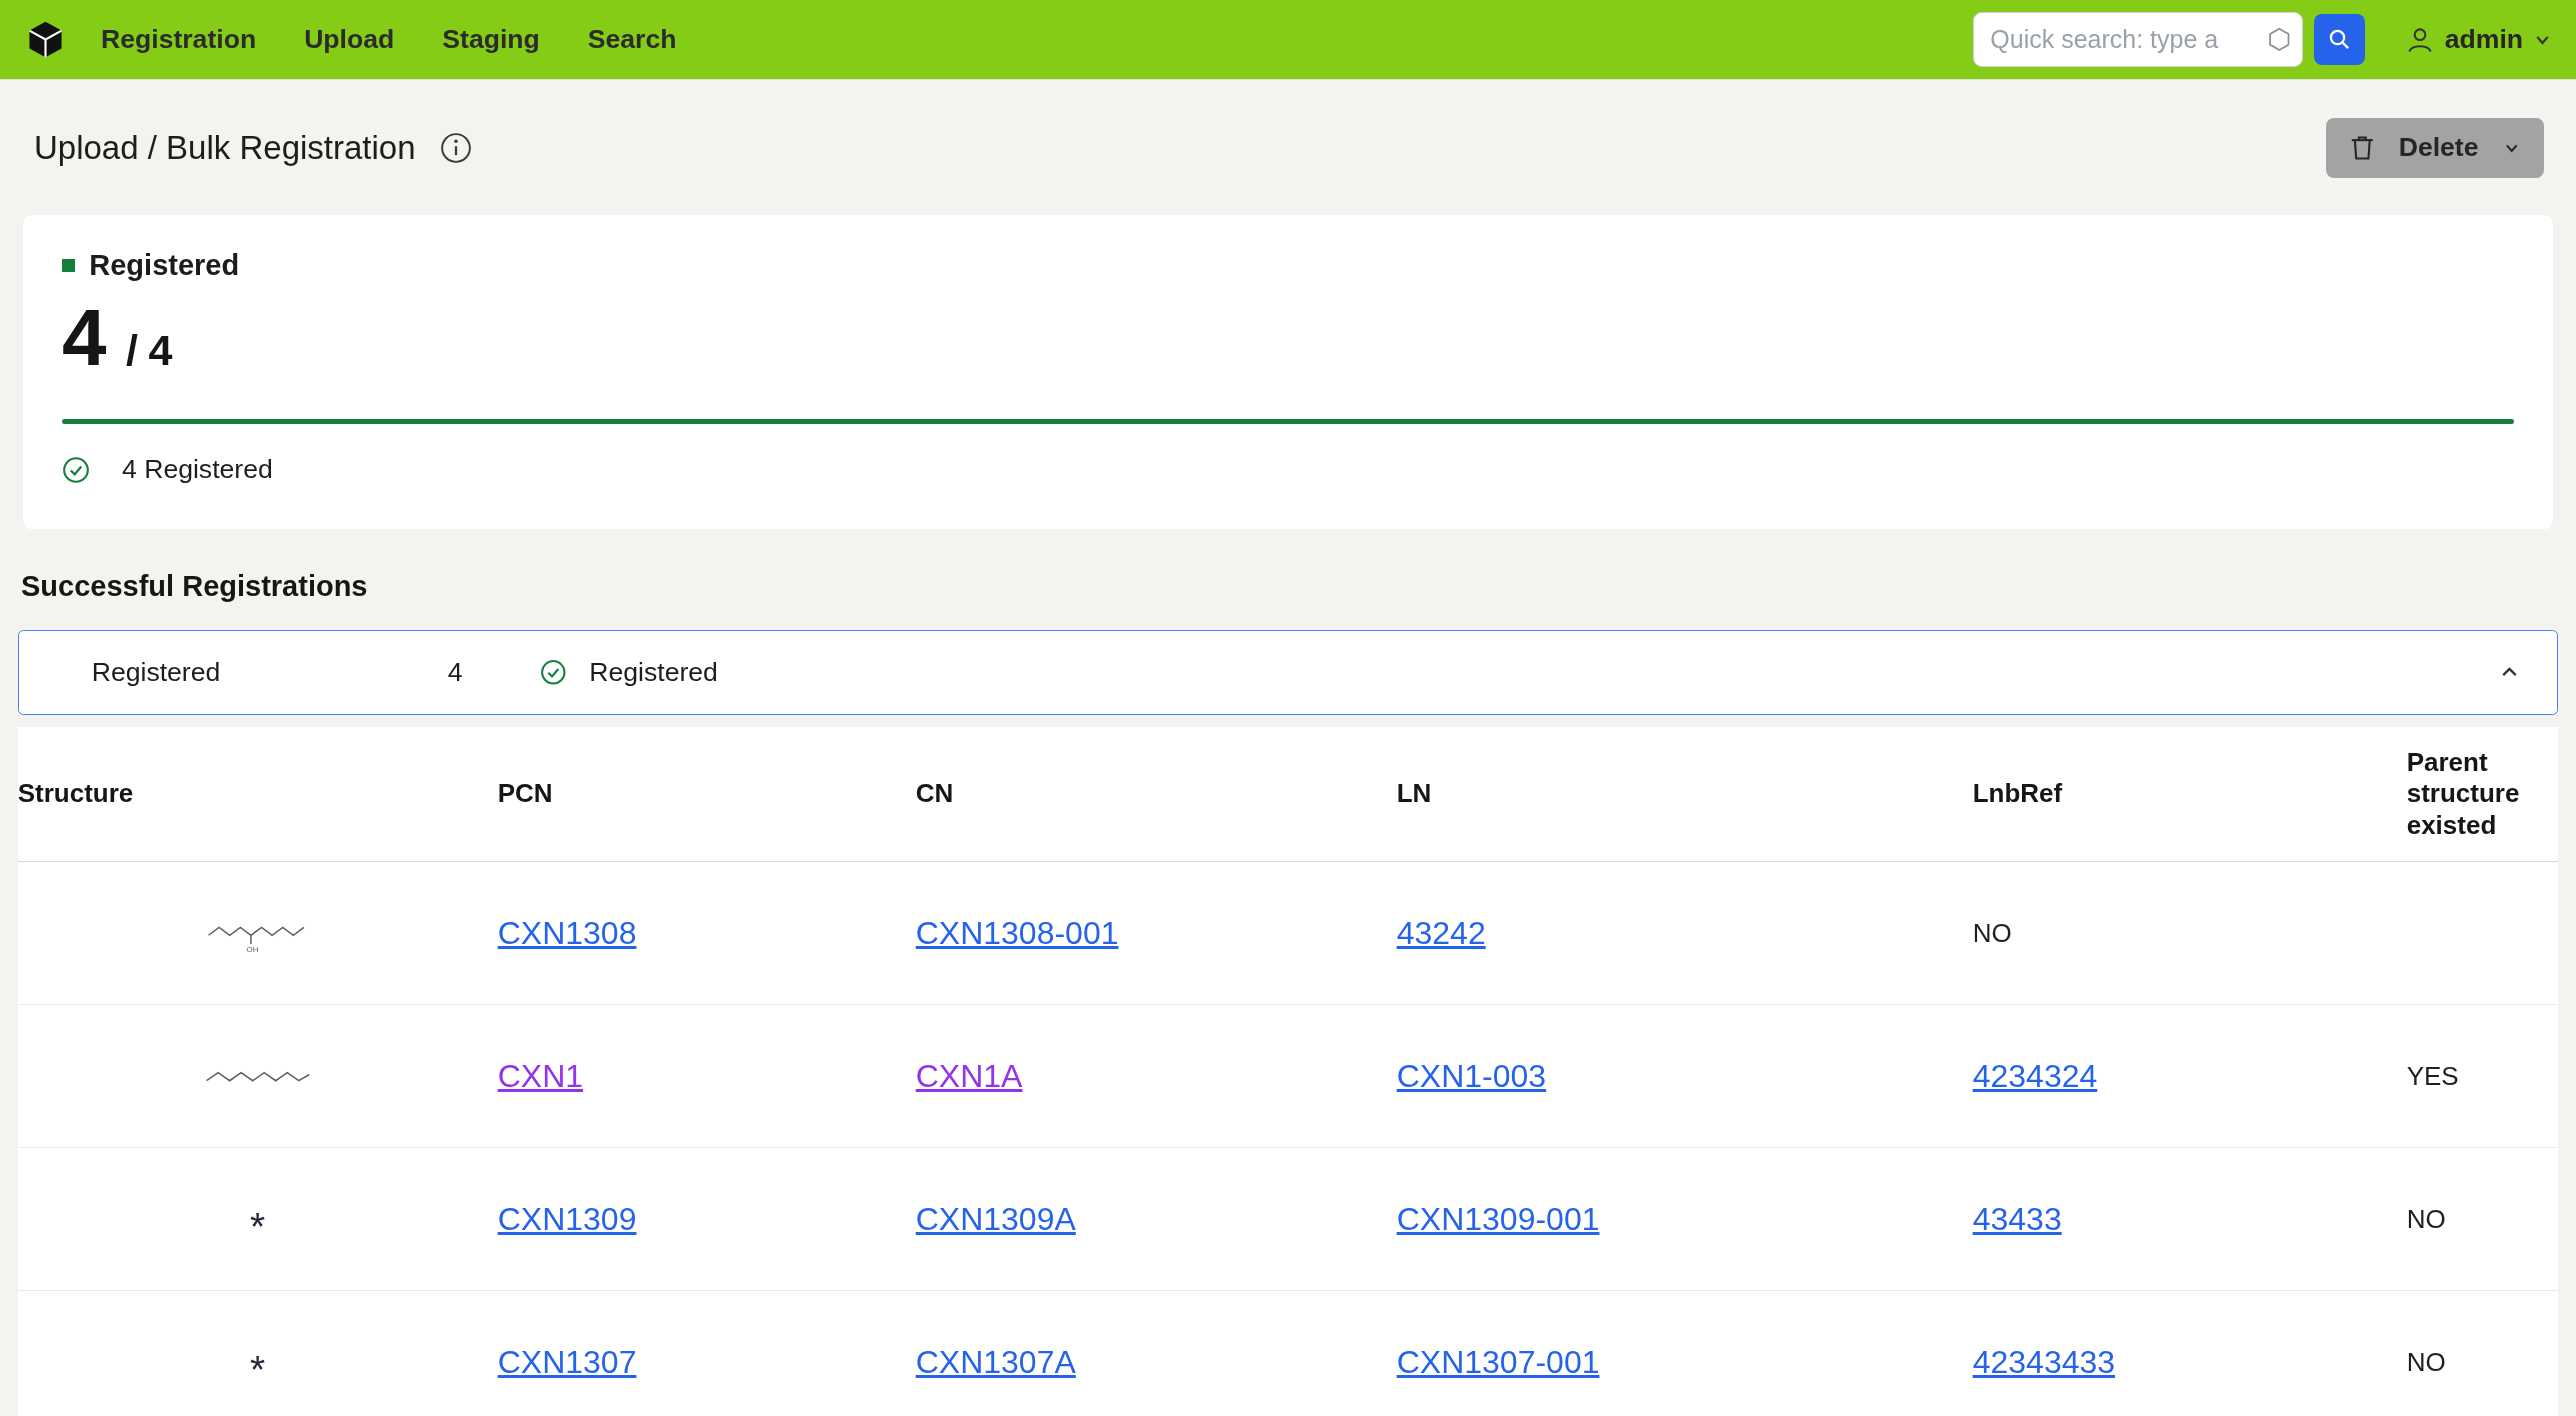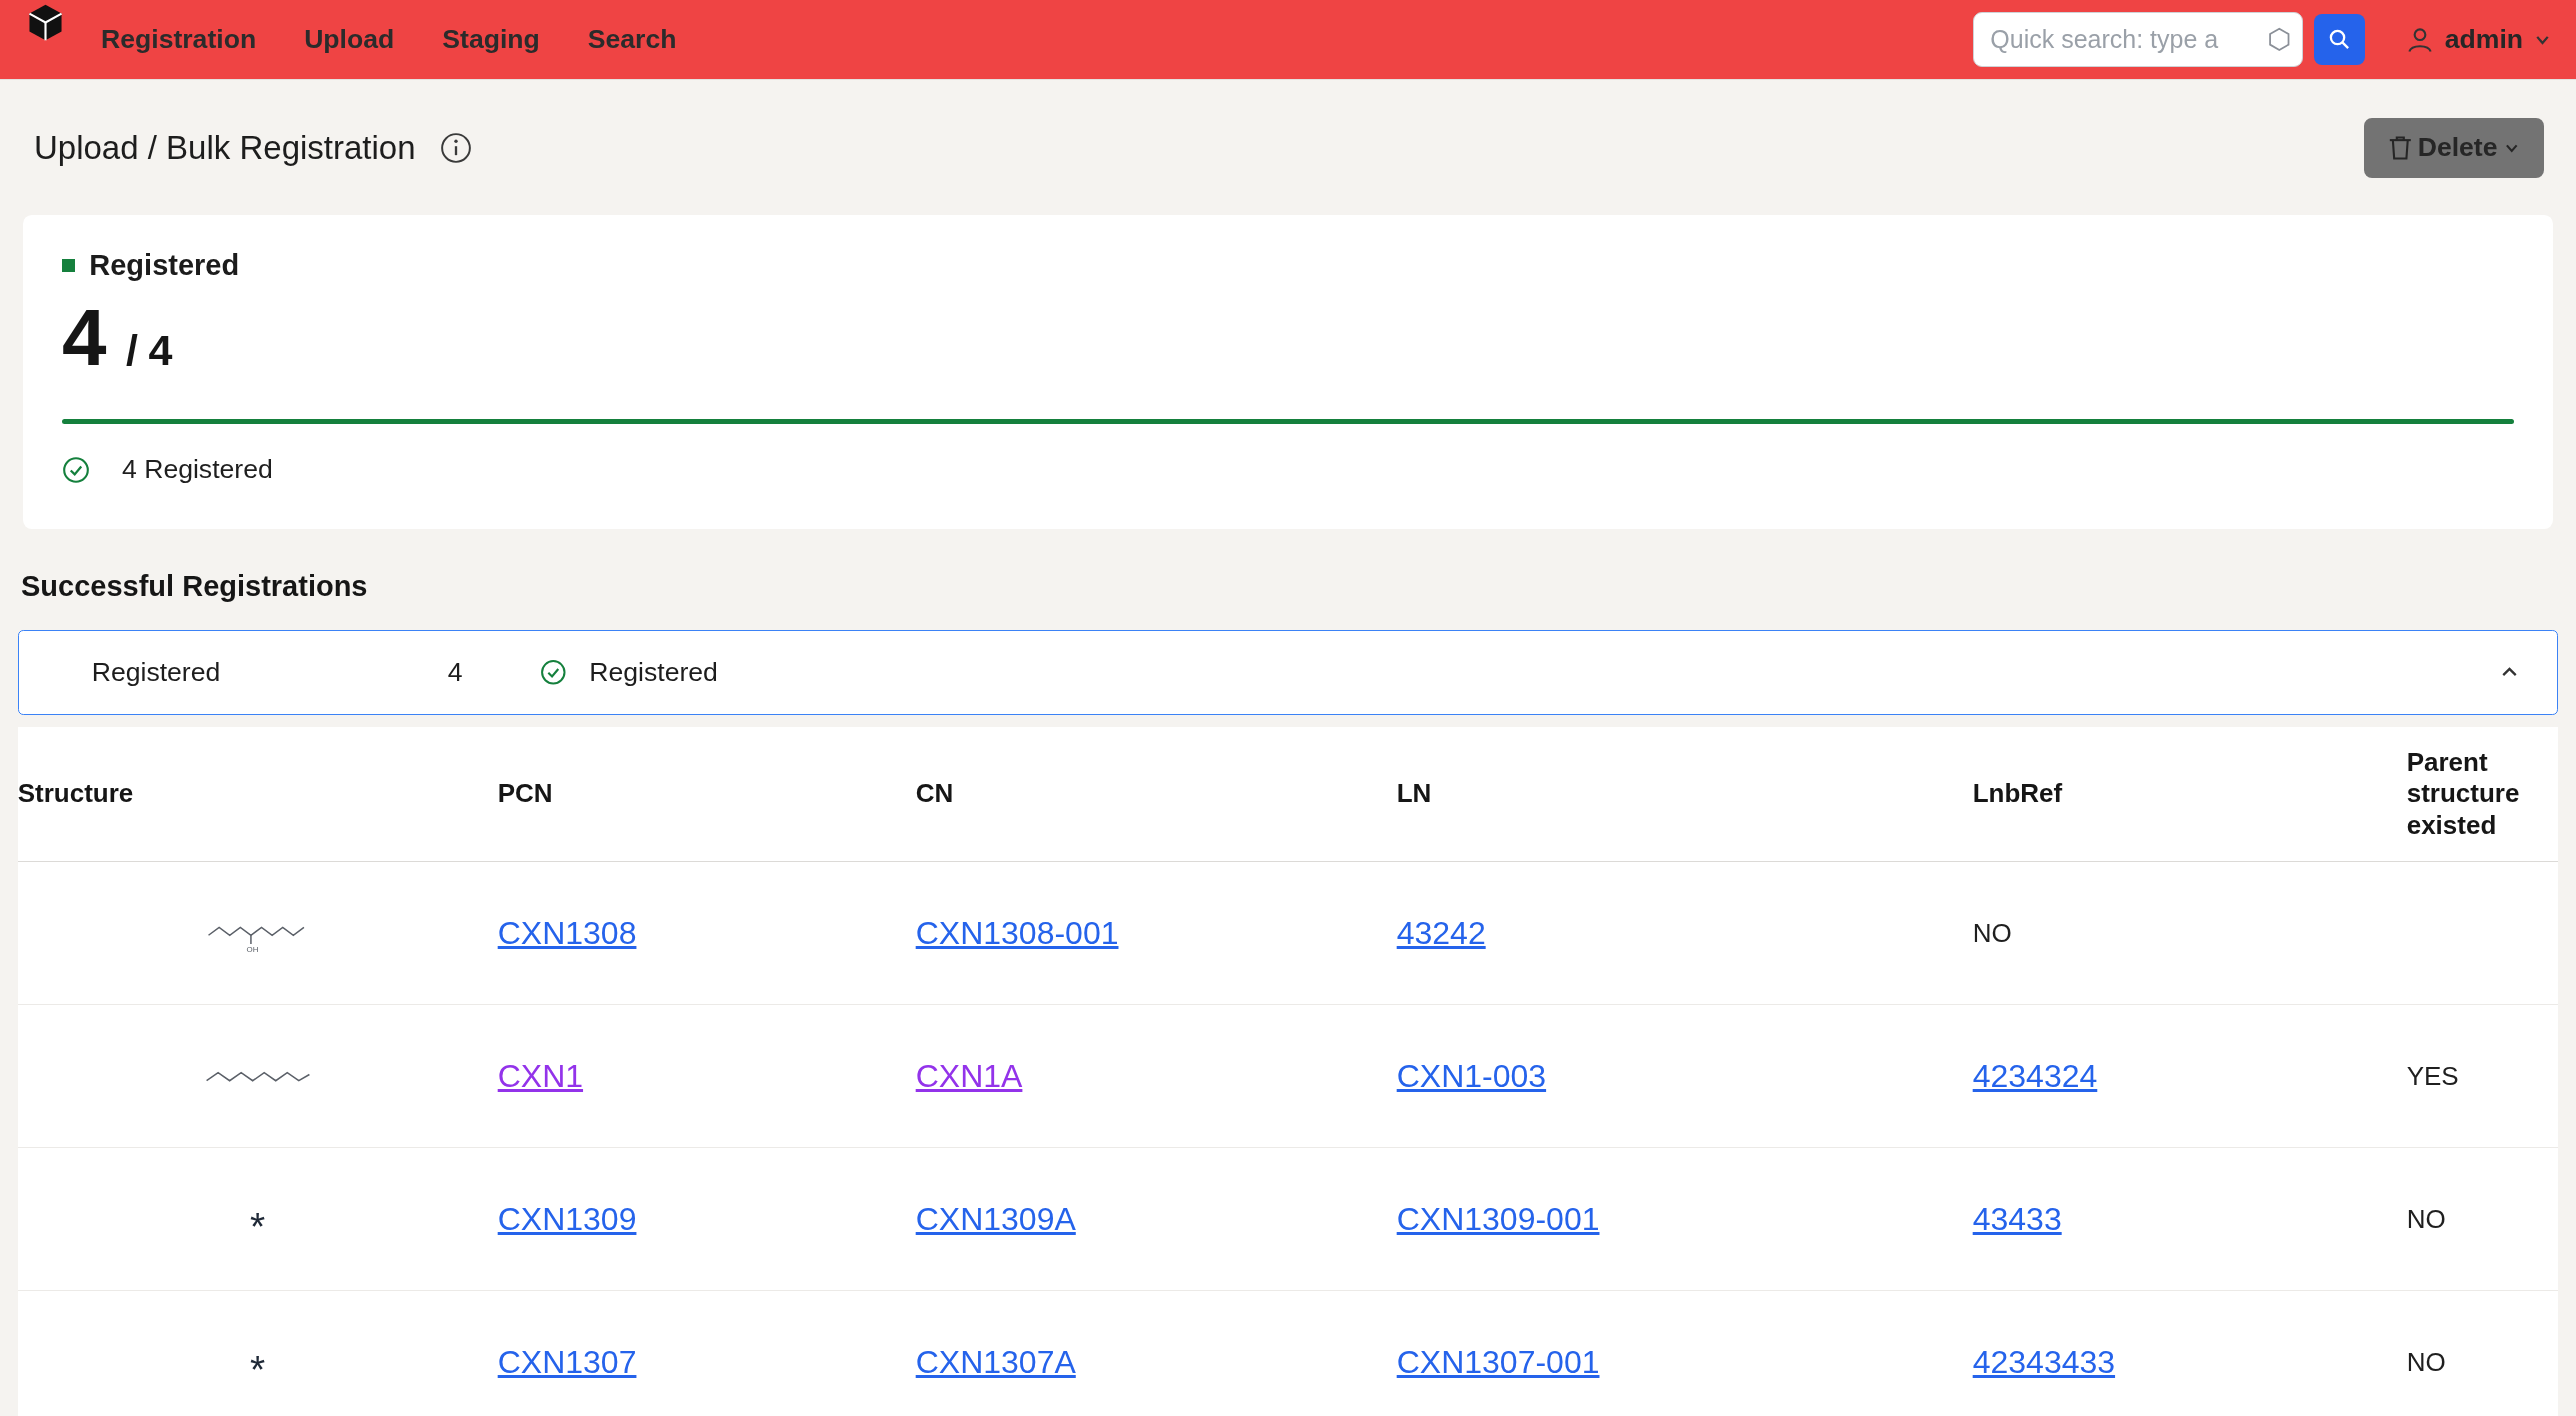--- a/index.html
+++ b/index.html
@@ -2,38 +2,38 @@
 <html style="--green: #15803d; --link-blue: #2563eb; --link-visited: #9333ea; --accordion-border: #3b82f6; --accent-blue: #2563eb;font-size:14px"><head>
 <meta charset="utf-8">
 <style>
   *{margin:0;padding:0;box-sizing:border-box}
   html,body{width:2576px;height:1417px}
   body{font-family:"Liberation Sans",sans-serif;background:#f5f3f0;color:#222;overflow:hidden}
   a{color:var(--link-blue,#2563eb);text-decoration:underline;cursor:pointer}
   a.visited{color:var(--link-visited,#9333ea)}
 
   
-  .topnav{height:80px;background:#ef4444;border-bottom:0.9px solid #e4e2df;display:flex;padding:0 23px}
+  .topnav{height:80px;background:#84cc16;border-bottom:0.9px solid #e4e2df;display:flex;align-items:center;padding:0 23px}
   .logo{width:44px;height:44px;margin-right:34px;display:flex;align-items:center;justify-content:center;cursor:pointer}
   .nav-items{display:flex;gap:48px;align-items:center}
   .nav-item{font-size:26.6px;font-weight:700;color:#2b2b2b;cursor:pointer}
   .nav-right{margin-left:auto;display:flex;align-items:center}
   .qsearch{position:relative;width:330px;height:55px}
   .qsearch input{width:100%;height:100%;border:0.9px solid #cfd2d6;border-radius:8.9px;font-size:25px;padding:0 51px 0 16px;color:#333;font-family:inherit;background:#fff;outline:none}
   .qsearch input::placeholder{color:#9aa0a8}
   .qsearch .struct-ico{position:absolute;right:10.6px;top:14px;display:flex;cursor:pointer}
   .search-btn{width:51px;height:51px;background:var(--accent-blue,#2563eb);border:none;border-radius:8px;margin-left:10.6px;display:flex;align-items:center;justify-content:center;cursor:pointer}
   .user{display:flex;align-items:center;gap:8.9px;margin-left:39px;cursor:pointer}
   .user .name{font-size:26.6px;font-weight:700;color:#262626}
 
   
   .page-header{display:flex;align-items:center;height:135px;padding:0 32px 0 34px}
   .page-title{font-size:33px;font-weight:400;color:#1d1d1d}
   .info-ico{margin-left:23px;display:flex;cursor:pointer}
-  .delete-btn{margin-left:auto;height:60px;background:#737373;border:none;border-radius:8px;display:flex;align-items:center;gap:4px;padding:0 23px;font-size:26.6px;font-weight:700;color:#262626;font-family:inherit;cursor:pointer}
+  .delete-btn{margin-left:auto;height:60px;background:#a3a3a3;border:none;border-radius:8px;display:flex;align-items:center;gap:23px;padding:0 23px;font-size:26.6px;font-weight:700;color:#262626;font-family:inherit;cursor:pointer}
 
   
   .card{margin:0 23px;background:#fff;border-radius:8.9px;padding:34px 39px 44px}
   .legend{display:flex;align-items:center;gap:14px}
   .legend .sq{width:13.3px;height:13.3px;background:var(--green,#15803d)}
   .legend .lbl{font-size:29px;font-weight:700;color:#1c1c1c}
   .count-row{display:flex;align-items:baseline;margin-top:16px}
   .count-big{font-size:80px;font-weight:700;color:#161616;line-height:1}
   .count-sep{font-size:43px;font-weight:700;margin:0 10.6px 0 19.5px;color:#161616}
   .count-total{font-size:43px;font-weight:700;color:#161616}

